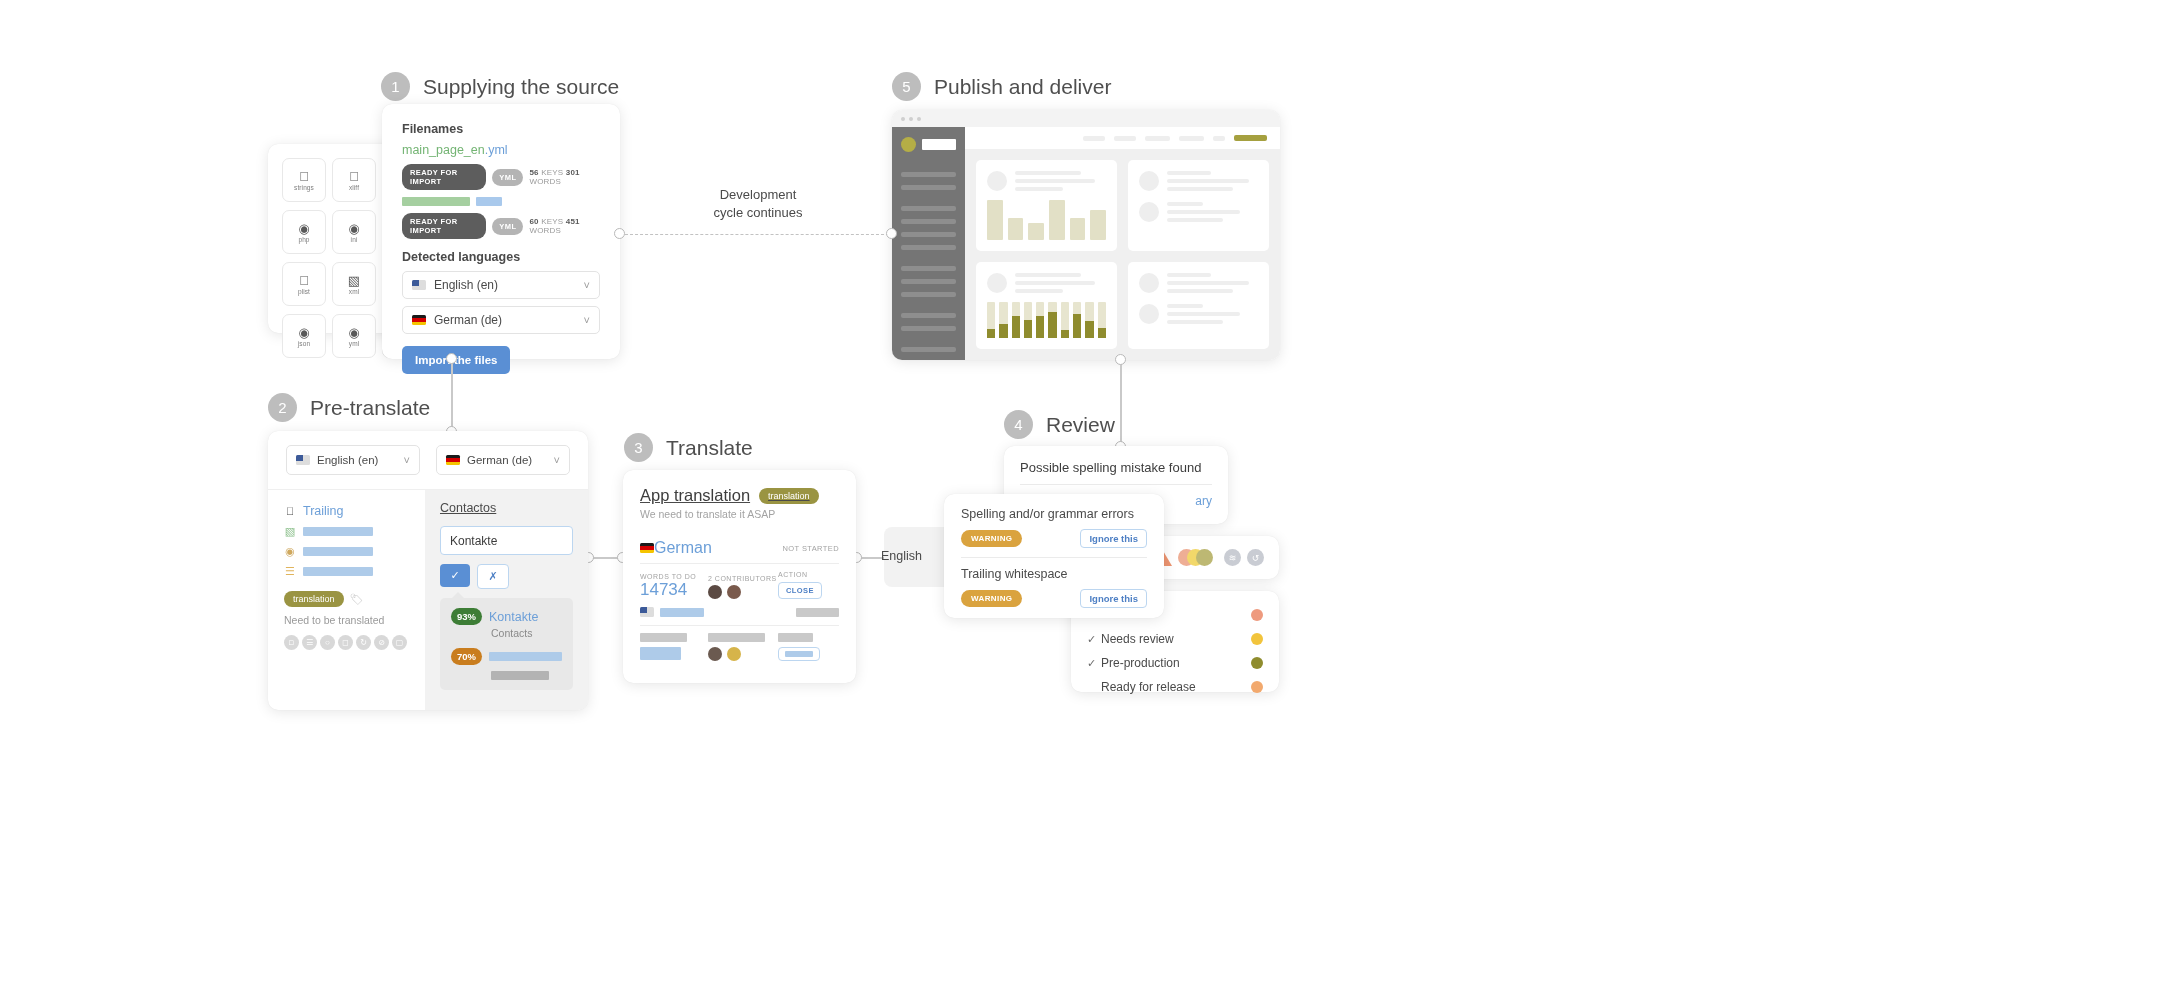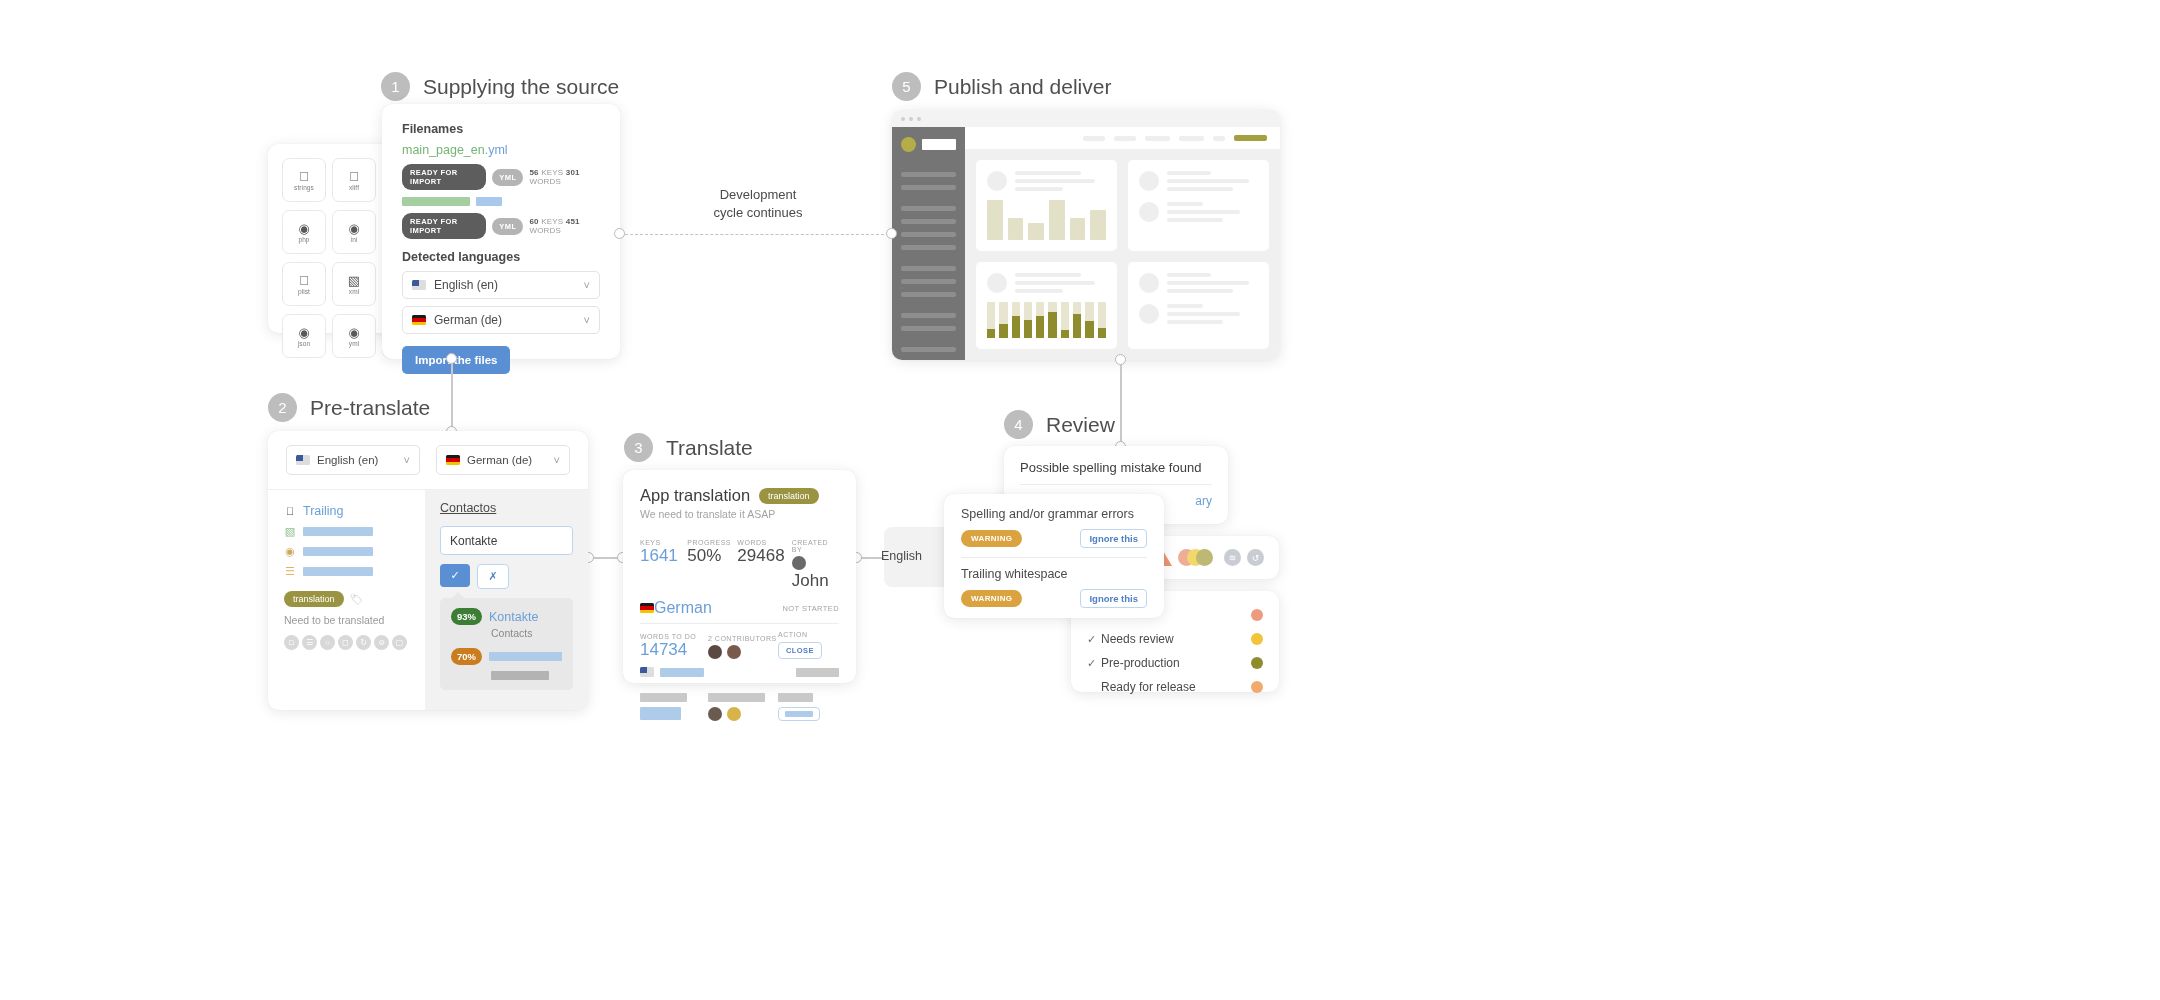--- a/index.html
+++ b/index.html
@@ -150,21 +150,21 @@
   .sugg::before{content:"";position:absolute;top:-6px;left:11px;border-left:7px solid transparent;
                 border-right:7px solid transparent;border-bottom:7px solid #e8e8e8;}
   .pct{color:#fff;font-size:9.5px;font-weight:700;padding:3px 6px;border-radius:9px;}
   .pct.g{background:#3d7d36;}
   .pct.o{background:#c97d1e;}
   .sline{display:flex;align-items:center;gap:7px;}
   .sub{font-size:10.5px;color:#8a8a8a;margin:2px 0 0 40px;}
 
   
   #trans{left:623px;top:470px;width:233px;height:213px;padding:16px 17px;box-sizing:border-box;}
-  .t-title{display:flex;align-items:center;gap:9px;margin-bottom:3px;}
+  .t-title{display:flex;align-items:center;gap:9px;margin-bottom:3px;text-decoration:underline;}
   .t-title h3{margin:0;font-size:16.5px;font-weight:400;color:#3d3d3d;}
   .t-sub{font-size:10.5px;color:#a3a3a3;margin-bottom:19px;}
   .stats{display:flex;margin-bottom:9px;}
   .stat .k{font-size:7px;color:#a3a3a3;letter-spacing:.5px;margin-bottom:1px;}
   .stat .v{font-size:17px;color:#4a4a4a;font-weight:400;line-height:18px;}
   .stat .v.blue{color:#6c9fd8;}
   .avatar{width:14px;height:14px;border-radius:50%;display:inline-block;vertical-align:-2px;
           margin-right:3px;background:#6a6a6a;}
   .lang-row{display:flex;align-items:center;margin-bottom:6px;}
   .lang-row .nm{font-size:16px;color:#6c9fd8;}
@@ -565,38 +565,20 @@
   <div class="step-title">Translate</div>
 </div>
 
 <div class="abs card" id="trans">
   <div class="t-title">
     <h3>App translation</h3>
     <span class="tag-olive">translation</span>
   </div>
   <div class="t-sub">We need to translate it ASAP</div>
 
-  <div class="stats">
-    <div class="stat" style="width:54px">
-      <div class="k">KEYS</div>
-      <div class="v blue">1641</div>
-    </div>
-    <div class="stat" style="width:57px">
-      <div class="k">PROGRESS</div>
-      <div class="v">50%</div>
-    </div>
-    <div class="stat" style="width:62px">
-      <div class="k">WORDS</div>
-      <div class="v">29468</div>
-    </div>
-    <div class="stat">
-      <div class="k">CREATED BY</div>
-      <div class="v"><span class="avatar"></span><span>John</span></div>
-    </div>
-  </div>
 
   <div class="lang-row">
     <span class="flag flag-de"></span>
     <span class="nm">German</span>
     <span class="st">NOT STARTED</span>
   </div>
   <div class="hr"></div>
 
   <div class="stats2">
     <div class="stat" style="width:68px">

